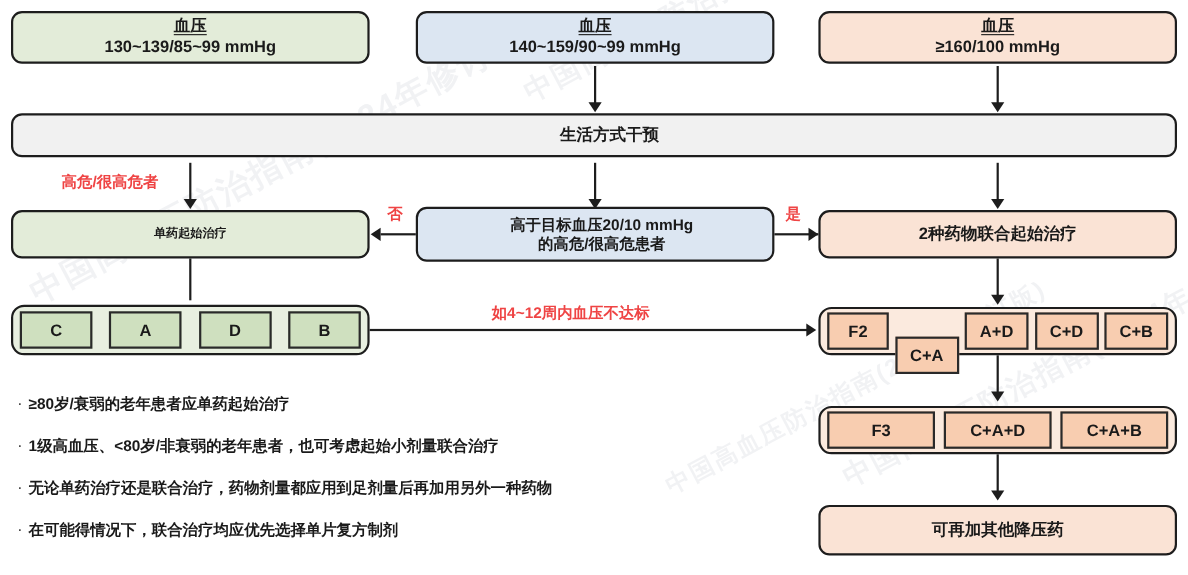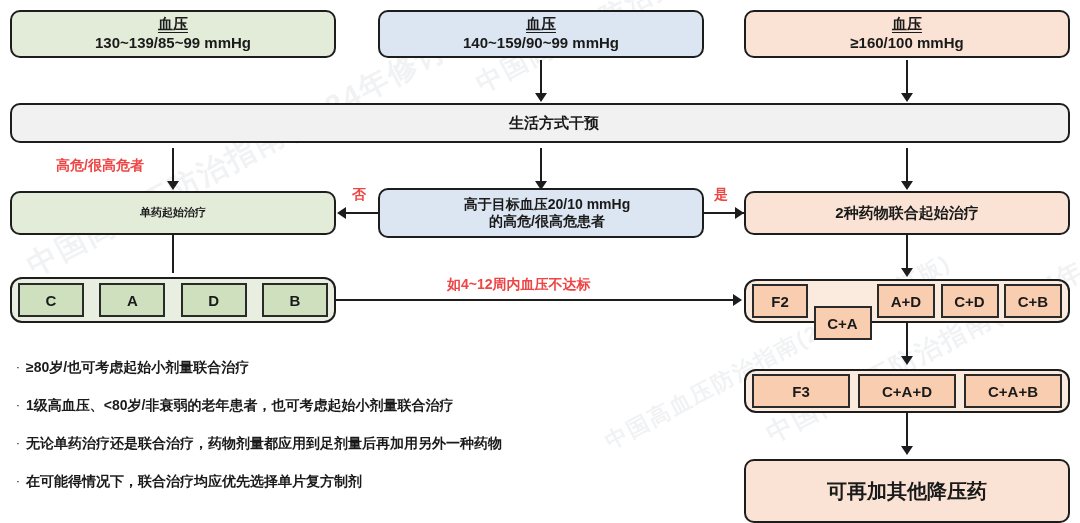--- a/index.html
+++ b/index.html
@@ -162,28 +162,28 @@
 
   <div class="group o" style="left:744px;top:369px;width:326px;height:44px;padding:0 6px;justify-content:space-between;">
     <div class="chip o" style="width:98px;">F3</div>
     <div class="chip o" style="width:98px;">C+A+D</div>
     <div class="chip o" style="width:98px;text-align:right;">C+A+B</div>
   </div>
 
   <div class="vline" style="left:906px;top:413px;height:36px;"></div>
   <div class="ar-d" style="left:901px;top:446px;"></div>
 
-  <div class="box o" style="left:744px;top:459px;width:326px;height:64px;font-size:20px;">
+  <div class="box o" style="left:744px;top:459px;width:326px;height:46px;font-size:15px;">
     <span>可再加其他降压药</span>
   </div>
 
   <div class="notes">
     <div class="note">
       <span class="dot">·</span>
-      <span class="txt">≥80岁/也可考虑起始小剂量联合治疗</span>
+      <span class="txt">≥80岁/衰弱的老年患者应单药起始治疗</span>
     </div>
     <div class="note">
       <span class="dot">·</span>
       <span class="txt">1级高血压、&lt;80岁/非衰弱的老年患者，也可考虑起始小剂量联合治疗</span>
     </div>
     <div class="note">
       <span class="dot">·</span>
       <span class="txt">无论单药治疗还是联合治疗，药物剂量都应用到足剂量后再加用另外一种药物</span>
     </div>
     <div class="note">

